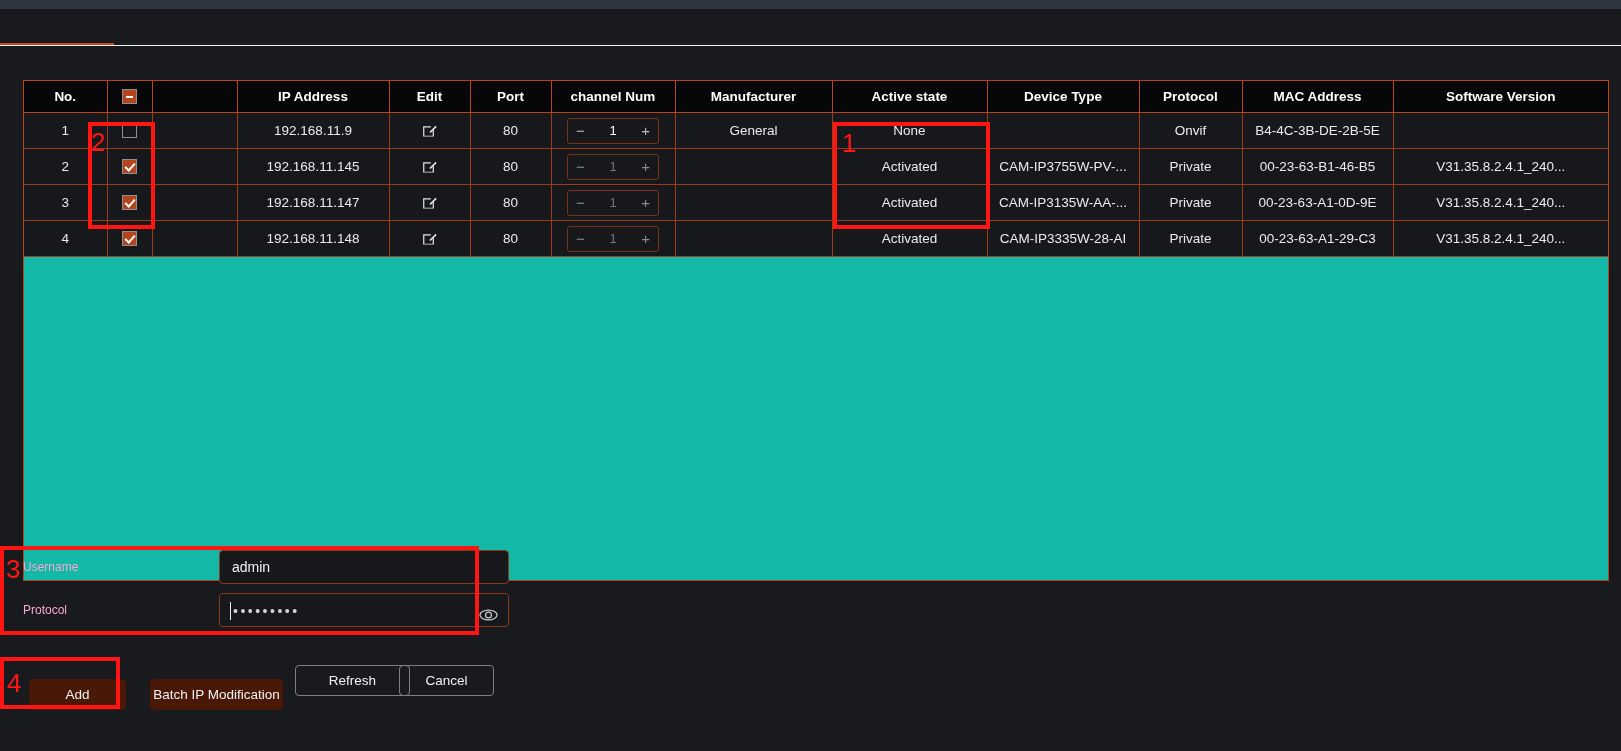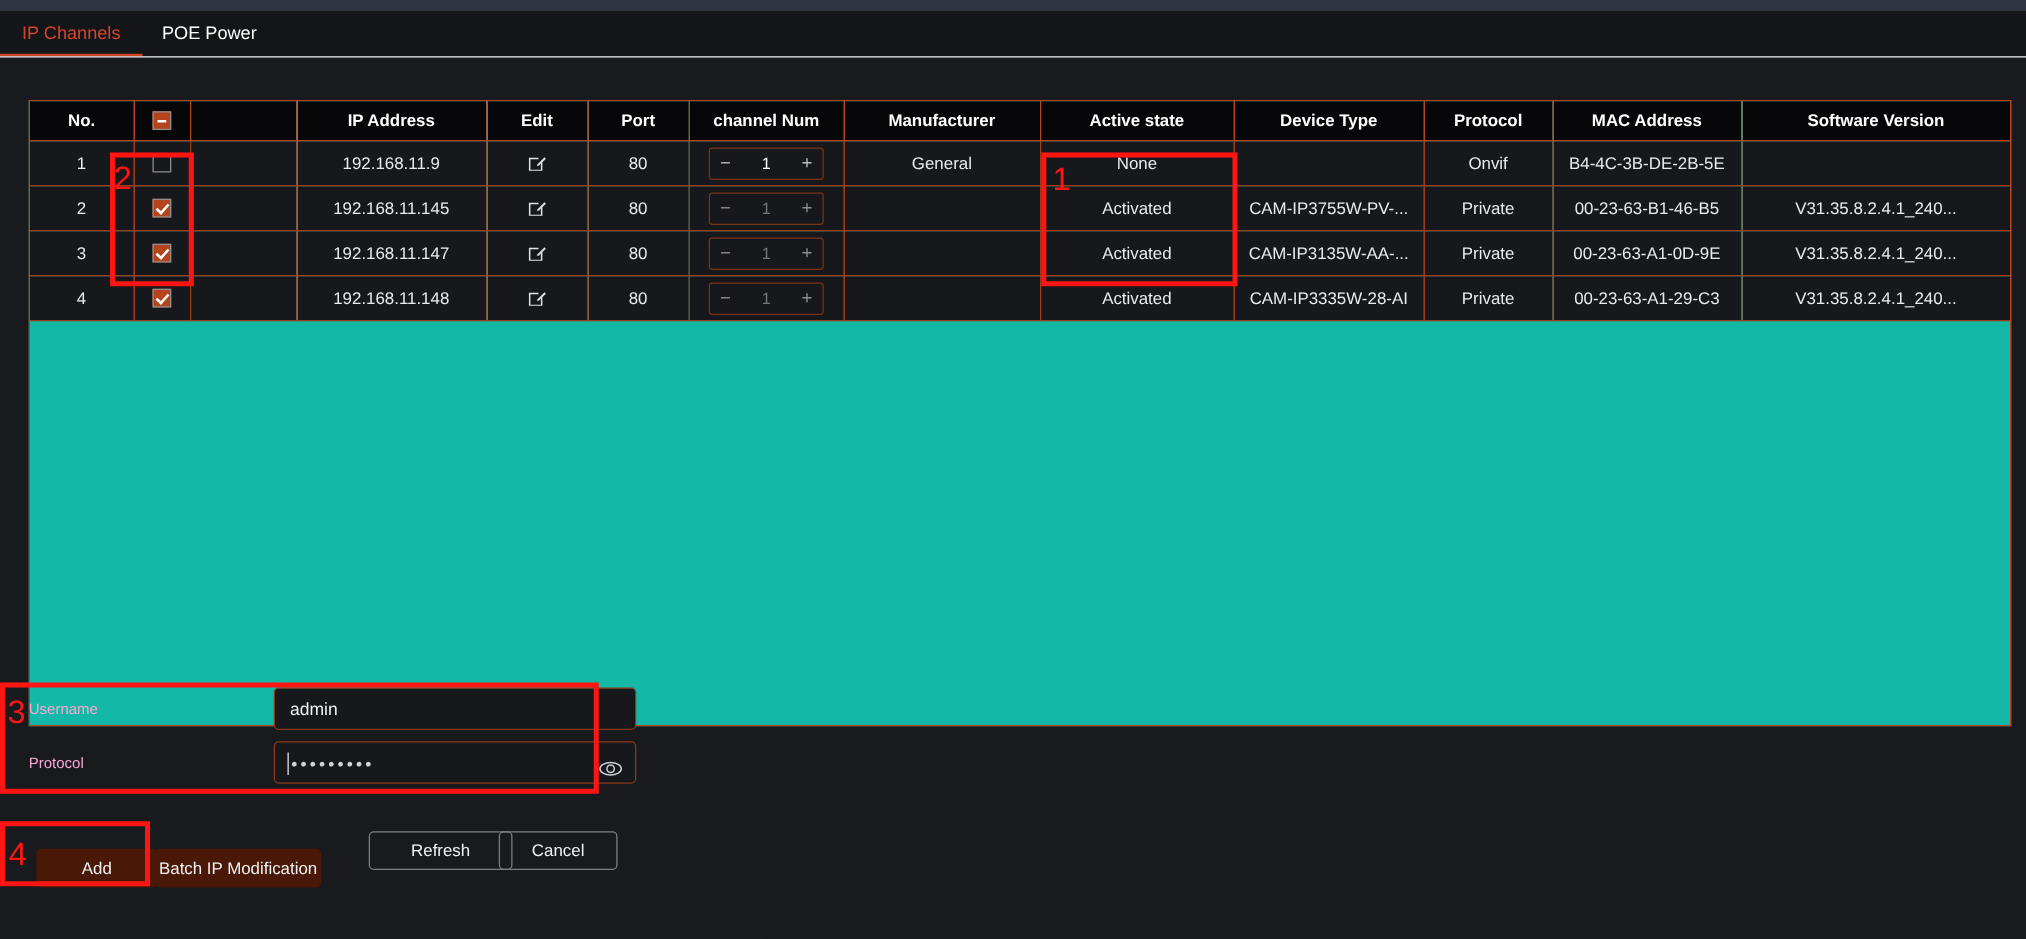--- a/index.html
+++ b/index.html
@@ -246,28 +246,20 @@
     pointer-events: none;
   }
 </style>
 </head>
 <body>
 
 <div id="app">
 
   <div class="chrome-bar"></div>
 
-  <div class="tabbar">
-    <div class="tab active" style="left:0px;width:114px;">
-      <span>IP Channels</span>
-    </div>
-    <div class="tab" style="left:120px;width:95px;">
-      <span>POE Power</span>
-    </div>
-  </div>
   <div class="tab-underline"></div>
   <div class="tabbar-rule"></div>
 
   <div class="table-wrap">
     <table class="grid">
       <colgroup>
         <col style="width:83px">
           <col style="width:45px">
           <col style="width:85px">
         <col style="width:152px">
@@ -408,21 +400,21 @@
             <ellipse cx="10" cy="8" rx="9" ry="5.2" fill="none" stroke="#c8ccd1" stroke-width="1.3"></ellipse>
             <circle cx="10" cy="8" r="3.1" fill="none" stroke="#c8ccd1" stroke-width="1.3"></circle>
           </svg>
         </span>
       </div>
     </div>
   </div>
 
   <div>
     <button class="btn primary" style="left:29px;top:665px;width:97px;">Add</button>
-    <button class="btn primary" style="left:124px;top:665px;width:133px;">Batch IP Modification</button>
+    <button class="btn primary" style="left:150px;top:665px;width:133px;">Batch IP Modification</button>
     <button class="btn ghost" style="left:295px;top:665px;width:115px;">Refresh</button>
     <button class="btn ghost" style="left:399px;top:665px;width:95px;">Cancel</button>
   </div>
 
   <div class="anno-box" style="left:833px;top:122px;width:157px;height:107px;"></div>
   <span class="anno-num" style="left:842px;top:130px;">1</span>
 
   <div class="anno-box" style="left:88px;top:122px;width:67px;height:107px;"></div>
   <span class="anno-num" style="left:91px;top:129px;">2</span>
 

